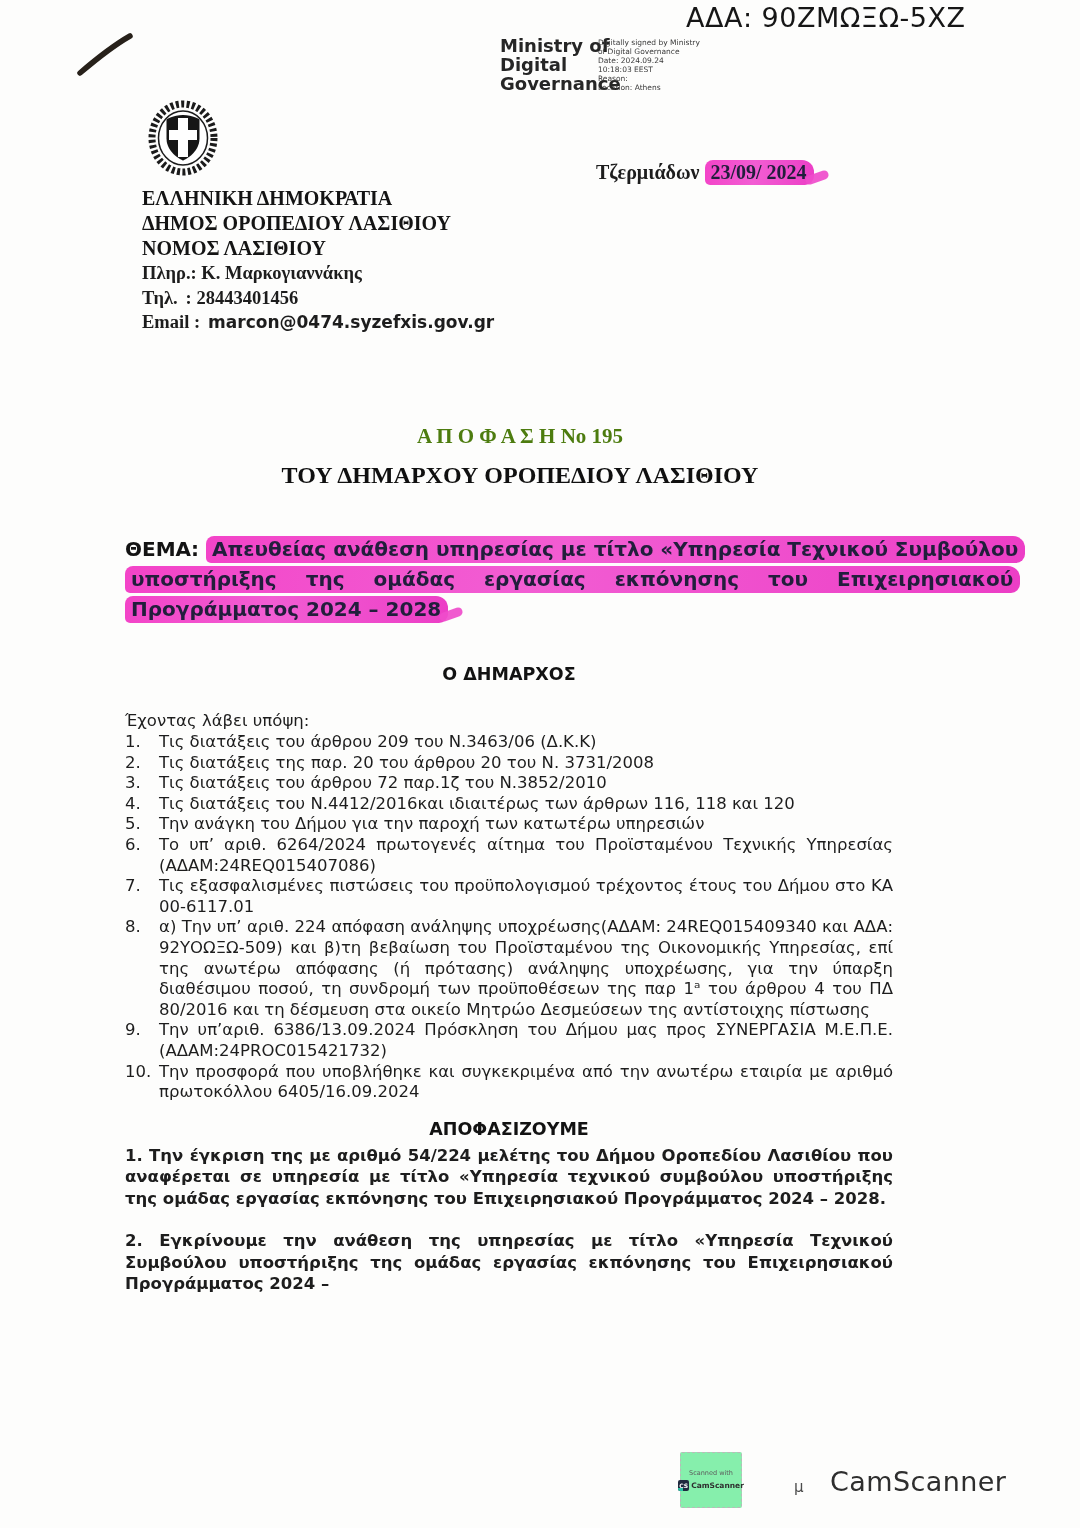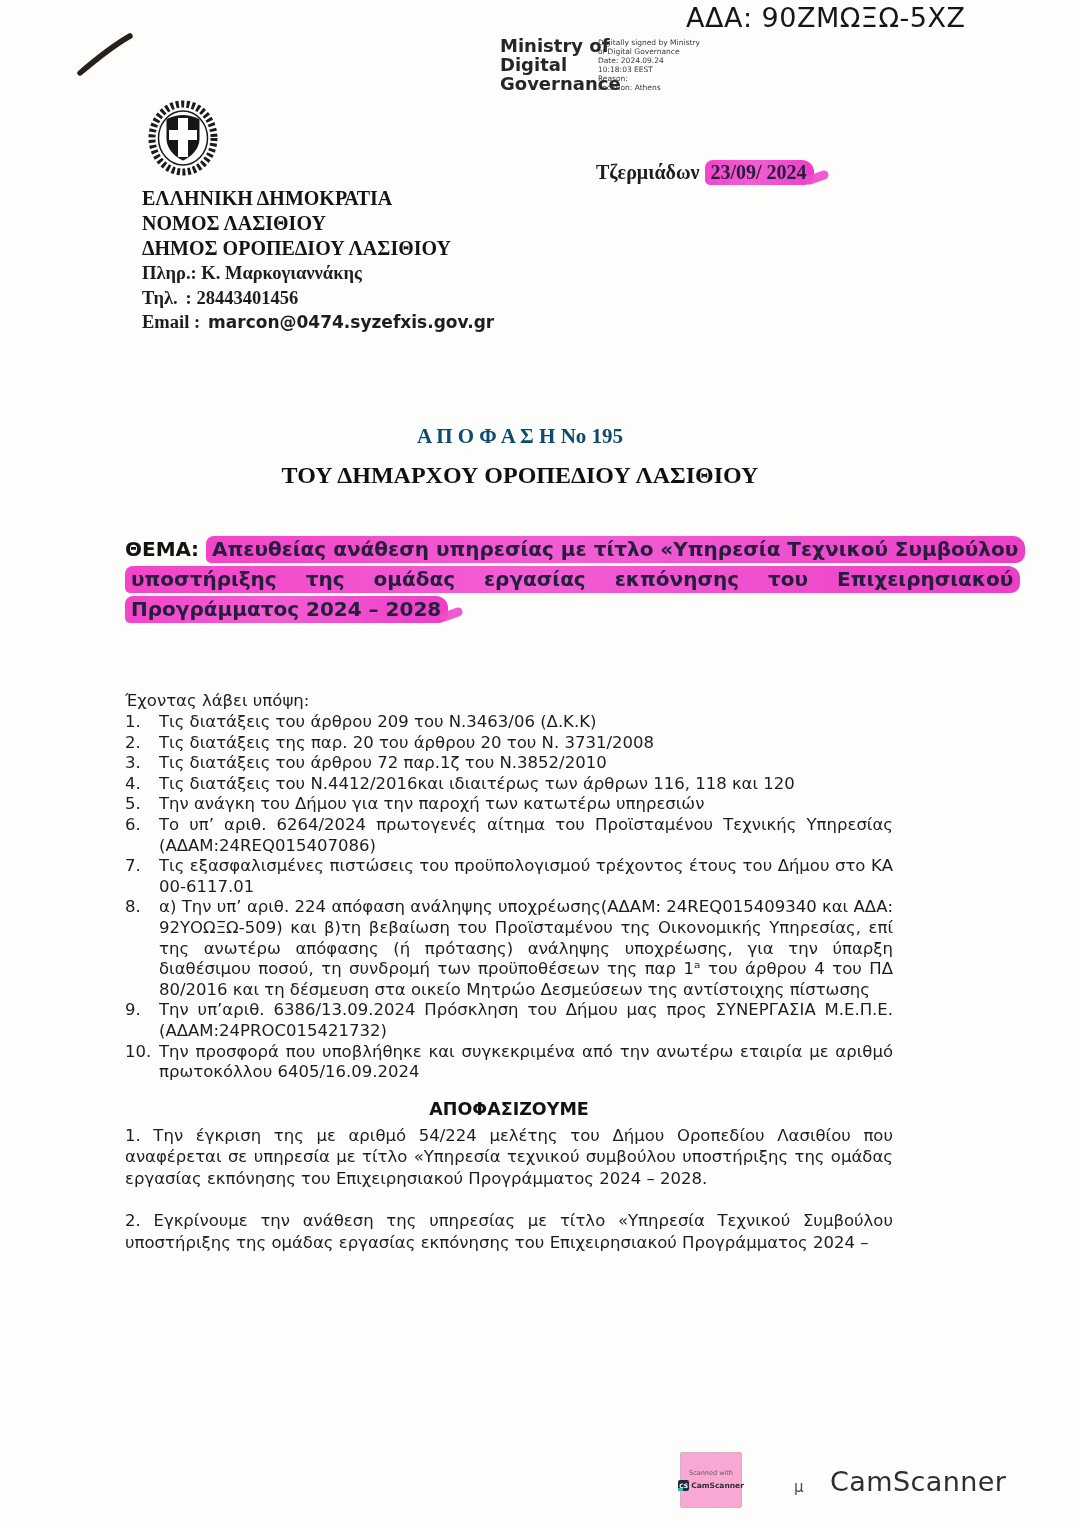--- a/index.html
+++ b/index.html
@@ -57,45 +57,45 @@
   }
   .hl.tail { position: relative; }
   .hl.tail::after {
     content: ""; position: absolute; right: -15px; top: 52%;
     width: 24px; height: 9px; background: #ef4ccb;
     border-radius: 7px; transform: rotate(-20deg); opacity: 0.92;
   }
 
   
   .title-block { position: absolute; left: 125px; top: 424px; width: 790px; text-align: center; }
-  .t1 { font-size: 21px; font-weight: bold; color: #0c4a6e; }
+  .t1 { font-size: 21px; font-weight: bold; color: #4d7c0f; }
   .t2 { font-size: 24px; font-weight: bold; margin-top: 13px; color: #101010; }
 
   
   .subject { position: absolute; left: 125px; top: 534px; width: 790px; }
   .s-line { font-size: 20px; font-weight: bold; line-height: 30px; white-space: nowrap; }
   .s-label { color: #131313; }
   .spread { word-spacing: 22px; }
 
   
   .main { position: absolute; left: 125px; top: 664px; width: 768px; }
   .h-center { text-align: center; font-weight: bold; font-size: 17.5px; color: #121212; }
   .preamble { margin-top: 26px; font-size: 16.5px; line-height: 21px; }
   .c-list { margin-top: 1px; }
   .c-item { display: grid; grid-template-columns: 34px 1fr; }
   .c-num { font-size: 16.5px; line-height: 20.6px; }
   .c-text { font-size: 16.5px; line-height: 20.6px; text-align: justify; }
   .decide { margin-top: 16px; }
-  .d-list { margin-top: 6px; }
+  .d-list { margin-top: 6px; font-weight: bold; }
   .d-para { margin: 0 0 21px 0; font-size: 16.5px; line-height: 21.5px; text-align: justify; }
 
   
   .scan-badge {
     position: absolute; left: 680px; top: 1452px; width: 60px; height: 54px;
-    background: #f9a8d4; border: 1px dashed #b9b9b9; border-radius: 2px;
+    background: #86efac; border: 1px dashed #b9b9b9; border-radius: 2px;
     display: flex; flex-direction: column; align-items: center; justify-content: center; gap: 3px;
   }
   .badge-top { font-size: 6.5px; color: #5c5c5c; }
   .badge-bottom { display: flex; align-items: center; gap: 2px; font-size: 7.5px; font-weight: bold; color: #2e2e2e; }
   .cs-icon {
     width: 11px; height: 11px; background: #20293f; color: #fff;
     font-size: 6px; font-weight: bold; border-radius: 2px;
     display: inline-flex; align-items: center; justify-content: center;
     position: relative;
   }
@@ -150,23 +150,23 @@
     <path d="M37 15 c10 0 16.5 4.5 16.5 4.5 v19 c0 15 -16.5 22 -16.5 22 s-16.5 -7 -16.5 -22 v-19 c0 0 6.5 -4.5 16.5 -4.5 z" fill="#161616"></path>
     <rect x="32" y="18" width="10" height="39" fill="#ffffff"></rect>
     <rect x="23" y="30" width="28" height="10" fill="#ffffff"></rect>
   </svg>
 
   <div class="letterhead serif">
     <div class="org">
 
         <div class="org-line">ΕΛΛΗΝΙΚΗ ΔΗΜΟΚΡΑΤΙΑ</div>
 
+        <div class="org-line">ΔΗΜΟΣ ΟΡΟΠΕΔΙΟΥ ΛΑΣΙΘΙΟΥ</div>
+
         <div class="org-line">ΝΟΜΟΣ ΛΑΣΙΘΙΟΥ</div>
-
-        <div class="org-line">ΔΗΜΟΣ ΟΡΟΠΕΔΙΟΥ ΛΑΣΙΘΙΟΥ</div>
       </div>
     <div class="contact">Πληρ.: Κ. Μαρκογιαννάκης</div>
     <div class="lh-line">
       <span>Τηλ.</span><span class="val">: 28443401456</span>
     </div>
     <div class="lh-line">
       <span>Email :</span><span class="val sans">marcon@0474.syzefxis.gov.gr</span>
     </div>
   </div>
 
@@ -189,20 +189,21 @@
     </div>
     <div class="s-line">
       <span class="hl spread">υποστήριξης της ομάδας εργασίας εκπόνησης του Επιχειρησιακού</span>
     </div>
     <div class="s-line">
       <span class="hl tail">Προγράμματος 2024 – 2028</span>
     </div>
   </div>
 
   <div class="main">
+    <div class="h-center">Ο ΔΗΜΑΡΧΟΣ</div>
     <div class="preamble">Έχοντας λάβει υπόψη:</div>
     <div class="c-list">
 
         <div class="c-item">
           <div class="c-num">1.</div>
           <div class="c-text">Τις διατάξεις του άρθρου 209 του Ν.3463/06 (Δ.Κ.Κ)</div>
         </div>
 
         <div class="c-item">
           <div class="c-num">2.</div>

